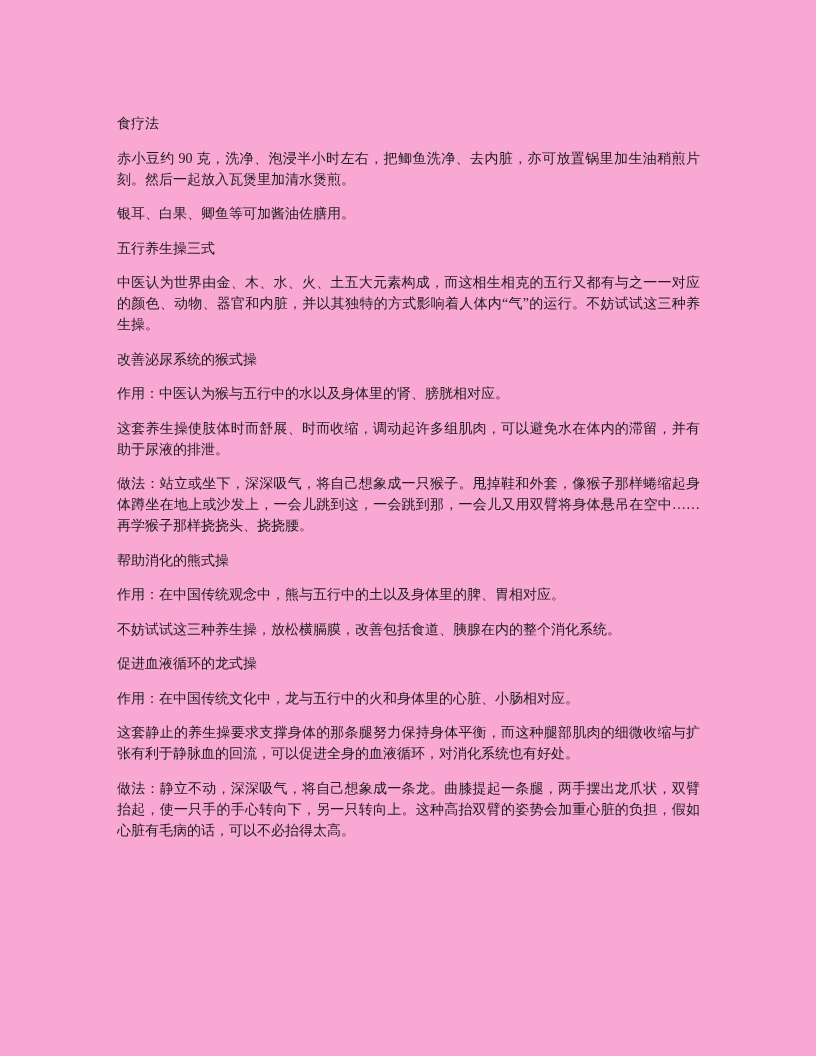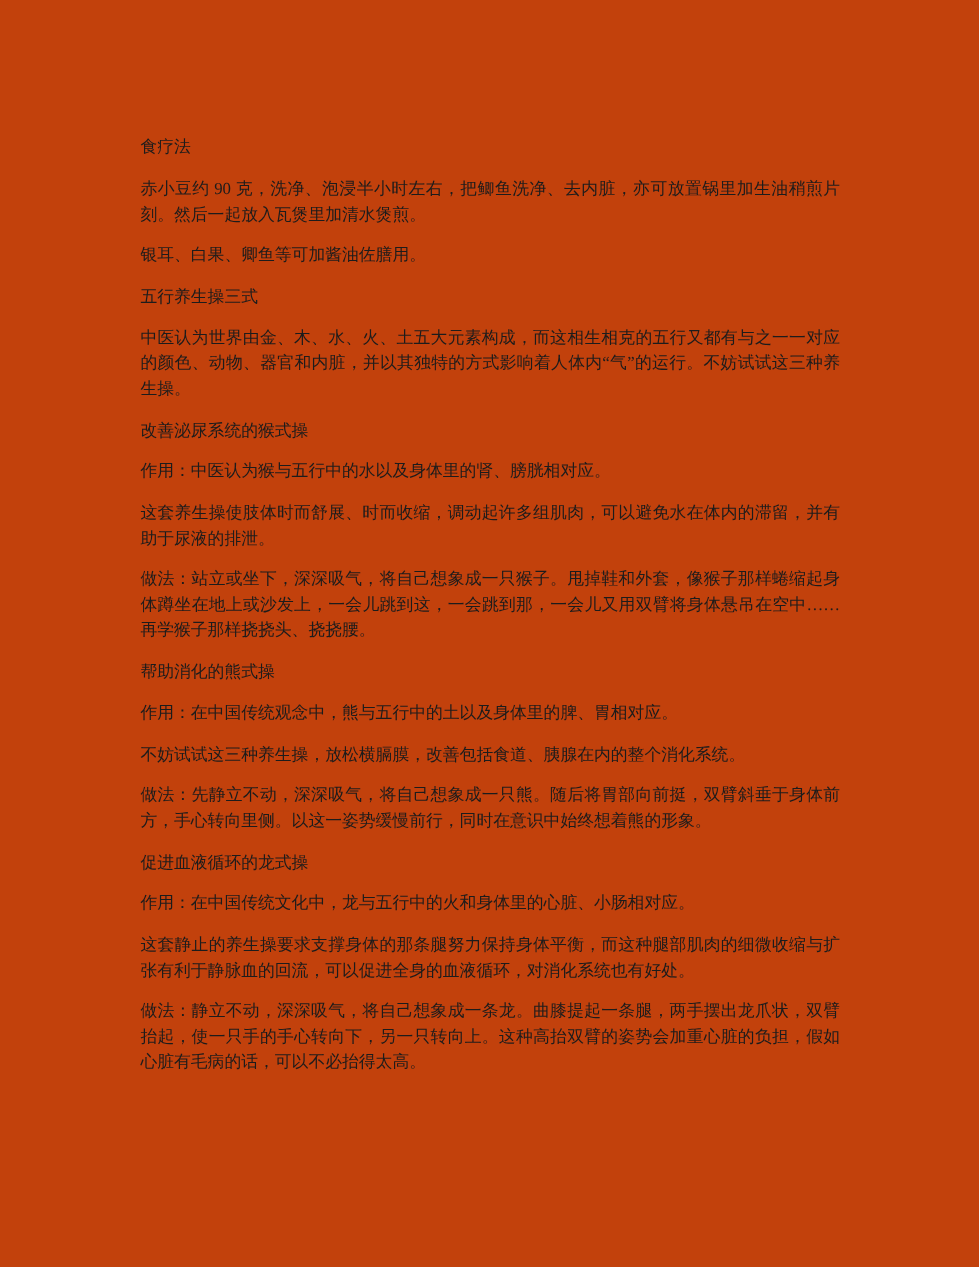--- a/index.html
+++ b/index.html
@@ -7,21 +7,21 @@
     padding: 0;
     width: 816px;
     height: 1056px;
     background: #ffffff;
     overflow: hidden;
   }
   .page {
     box-sizing: border-box;
     width: 816px;
     height: 1056px;
-    background: #c2410c;
+    background: #f9a8d4;
     padding: 113px 80px 40px 117px;
   }
   .content {
     width: 583px;
   }
   p.para {
     margin: 0 0 13.5px 0;
     font-family: "Liberation Serif", "DejaVu Serif", serif;
     font-size: 14px;
     line-height: 21px;
@@ -40,19 +40,18 @@
       <p class="para">银耳、白果、卿鱼等可加酱油佐膳用。</p>
       <p class="para">五行养生操三式</p>
       <p class="para">中医认为世界由金、木、水、火、土五大元素构成，而这相生相克的五行又都有与之一一对应的颜色、动物、器官和内脏，并以其独特的方式影响着人体内“气”的运行。不妨试试这三种养生操。</p>
       <p class="para">改善泌尿系统的猴式操</p>
       <p class="para">作用：中医认为猴与五行中的水以及身体里的肾、膀胱相对应。</p>
       <p class="para">这套养生操使肢体时而舒展、时而收缩，调动起许多组肌肉，可以避免水在体内的滞留，并有助于尿液的排泄。</p>
       <p class="para">做法：站立或坐下，深深吸气，将自己想象成一只猴子。甩掉鞋和外套，像猴子那样蜷缩起身体蹲坐在地上或沙发上，一会儿跳到这，一会跳到那，一会儿又用双臂将身体悬吊在空中……再学猴子那样挠挠头、挠挠腰。</p>
       <p class="para">帮助消化的熊式操</p>
       <p class="para">作用：在中国传统观念中，熊与五行中的土以及身体里的脾、胃相对应。</p>
       <p class="para">不妨试试这三种养生操，放松横膈膜，改善包括食道、胰腺在内的整个消化系统。</p>
-      <p class="para">做法：先静立不动，深深吸气，将自己想象成一只熊。随后将胃部向前挺，双臂斜垂于身体前方，手心转向里侧。以这一姿势缓慢前行，同时在意识中始终想着熊的形象。</p>
       <p class="para">促进血液循环的龙式操</p>
       <p class="para">作用：在中国传统文化中，龙与五行中的火和身体里的心脏、小肠相对应。</p>
       <p class="para">这套静止的养生操要求支撑身体的那条腿努力保持身体平衡，而这种腿部肌肉的细微收缩与扩张有利于静脉血的回流，可以促进全身的血液循环，对消化系统也有好处。</p>
       <p class="para">做法：静立不动，深深吸气，将自己想象成一条龙。曲膝提起一条腿，两手摆出龙爪状，双臂抬起，使一只手的手心转向下，另一只转向上。这种高抬双臂的姿势会加重心脏的负担，假如心脏有毛病的话，可以不必抬得太高。</p>
     </div>
 </div>
 
 </body></html>

